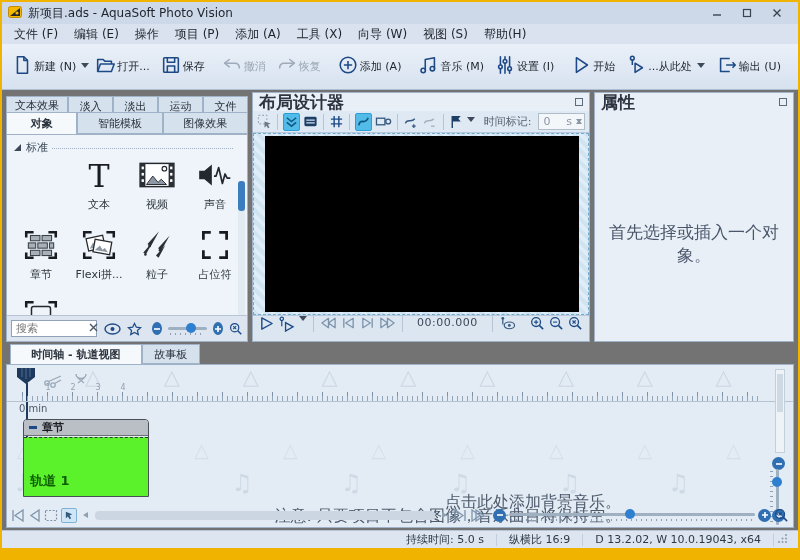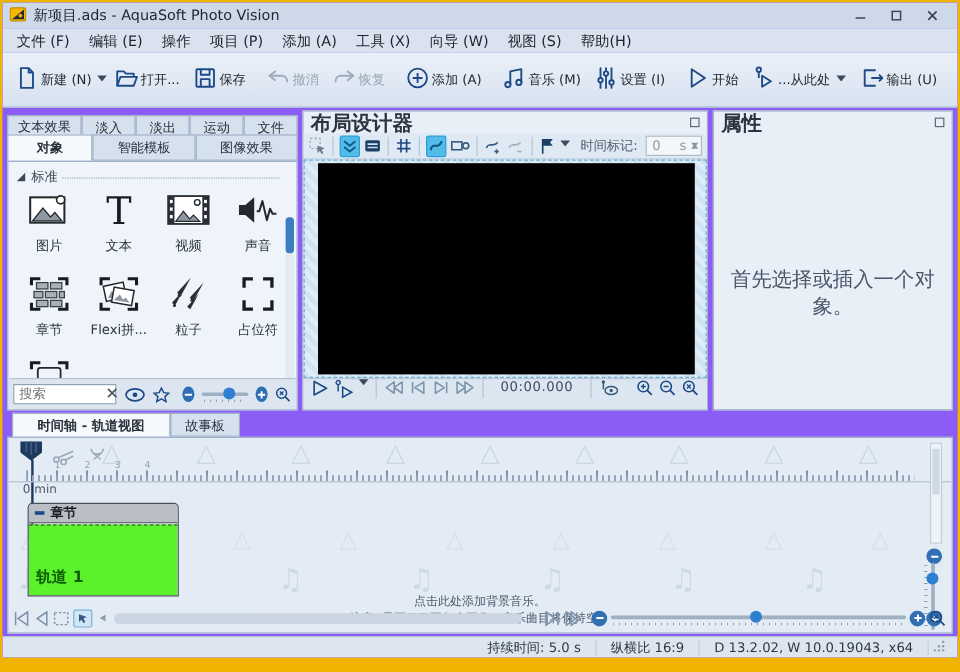--- a/index.html
+++ b/index.html
@@ -1,18 +1,18 @@
 <!DOCTYPE html>
 <html><head>
 <meta charset="utf-8">
 <style>
   *{box-sizing:border-box;margin:0;padding:0}
   html,body{background:#9aa7b8}
   .app{position:relative;width:800px;height:560px;font-family:"DejaVu Sans",sans-serif;
-       background:#8b5cf6;border:2px solid #f0b400;border-bottom:12px solid #f0b400;
+       background:#737373;border:2px solid #f0b400;border-bottom:12px solid #f0b400;
        overflow:hidden;font-size:12px;color:#222}
   .abs{position:absolute}
 
   
   .titlebar{position:absolute;left:0;top:0;right:0;height:22px;background:#cdd9e8;
             display:flex;align-items:center;padding:0 6px;gap:6px}
   .title{font-size:12px;color:#1e242c}
   .wctl{margin-left:auto;display:flex}
   .wbtn{width:30px;height:20px;display:flex;align-items:center;justify-content:center;color:#3a4450}
   .menubar{position:absolute;left:0;top:22px;right:0;height:20px;background:#d9e2ee;
@@ -104,22 +104,22 @@
   .rstart{position:absolute;left:12px;top:38px;font-size:10px;color:#4a5868}
   .chapter{position:absolute;left:16px;top:54px;width:126px;height:78px;
            border:1px solid #4a4f56;border-radius:4px 4px 0 0;overflow:hidden}
   .chead{height:16px;background:#babfc5;display:flex;align-items:center;gap:5px;
          padding:0 5px;font-size:11px;font-weight:bold;color:#1a1d22;border-bottom:1px solid #6a6f76}
   .cdash{width:8px;height:3px;background:#1d4a86}
   .cgreen{position:absolute;left:0;right:0;top:17px;bottom:0;background:#5bf22c;
           border-top:1px dashed #2c3c2c}
   .trklbl{position:absolute;left:6px;bottom:6px;font-size:13px;font-weight:bold;color:#0e5f04}
   .phline{position:absolute;left:19px;top:18px;width:2px;height:112px;background:#1d3a5e}
-  .musichint{position:absolute;left:160px;right:160px;top:130px;text-align:center;
-             font-size:10px;color:#4c5a6c;line-height:14px}
+  .musichint{position:absolute;left:160px;right:172px;top:130px;text-align:right;
+             font-size:16px;color:#4c5a6c;line-height:14px}
   .tscroll{position:absolute;right:8px;top:4px;width:10px;height:84px;background:#eef3f8;
            border:1px solid #c3cfdb}
   .tthumb{position:absolute;left:1px;top:4px;width:6px;height:38px;background:#cfd9e4}
   .vslider{position:absolute;right:9px;top:104px;width:14px;height:56px}
   .vtrack{position:absolute;left:6px;top:0;bottom:0;width:3px;background:#9fb0c0;border-radius:2px}
   .vticks{position:absolute;left:0;top:2px;bottom:2px;width:3px;
           background:repeating-linear-gradient(#8fa0b2 0 1px,transparent 1px 5px)}
   .vthumb{position:absolute;left:2px;top:8px;width:10px;height:10px;border-radius:50%;background:#2f7fd0}
   .tlfoot{position:absolute;left:0;right:0;bottom:2px;height:20px;display:flex;align-items:center;
           padding:0 4px;gap:3px}
@@ -329,28 +329,20 @@
     </div>
     <div class="lbody">
       <div class="sect">
         <svg width="9" height="9" viewBox="0 0 9 9">
             <path d="M8 1v7H1z" fill="#3c4858"></path>
           </svg>
         <span>标准</span>
         <span class="leader"></span>
       </div>
 
-      <div class="tile" style="left:6px;top:22px">
-        <svg width="38" height="36" viewBox="0 0 36 32">
-            <rect x="3" y="6" width="27" height="20" fill="#fff" stroke="#23282e" stroke-width="1.6"></rect>
-            <circle cx="27" cy="8" r="3.2" fill="#fff" stroke="#23282e" stroke-width="1.3"></circle>
-            <path d="M5 24.5l8-10 6 7 3.5-3.5 5.5 6.5z" fill="#8e98a4" stroke="#23282e" stroke-width="1"></path>
-          </svg>
-        <div class="tlbl">图片</div>
-      </div>
       <div class="tile" style="left:64px;top:22px">
         <svg width="38" height="36" viewBox="0 0 36 32">
             <text x="18" y="27" text-anchor="middle" font-family="DejaVu Serif, serif" font-size="30" fill="#181c21">T</text>
           </svg>
         <div class="tlbl">文本</div>
       </div>
       <div class="tile" style="left:180px;top:22px">
         <svg width="38" height="36" viewBox="0 0 36 32">
             <path d="M3 12v8h5l7 6V6l-7 6z" fill="#23282e"></path>
             <path d="M17 17h2l2.5-8 3.5 15 2.5-9 2 4h3" fill="none" stroke="#23282e" stroke-width="1.6" stroke-linejoin="round"></path>

